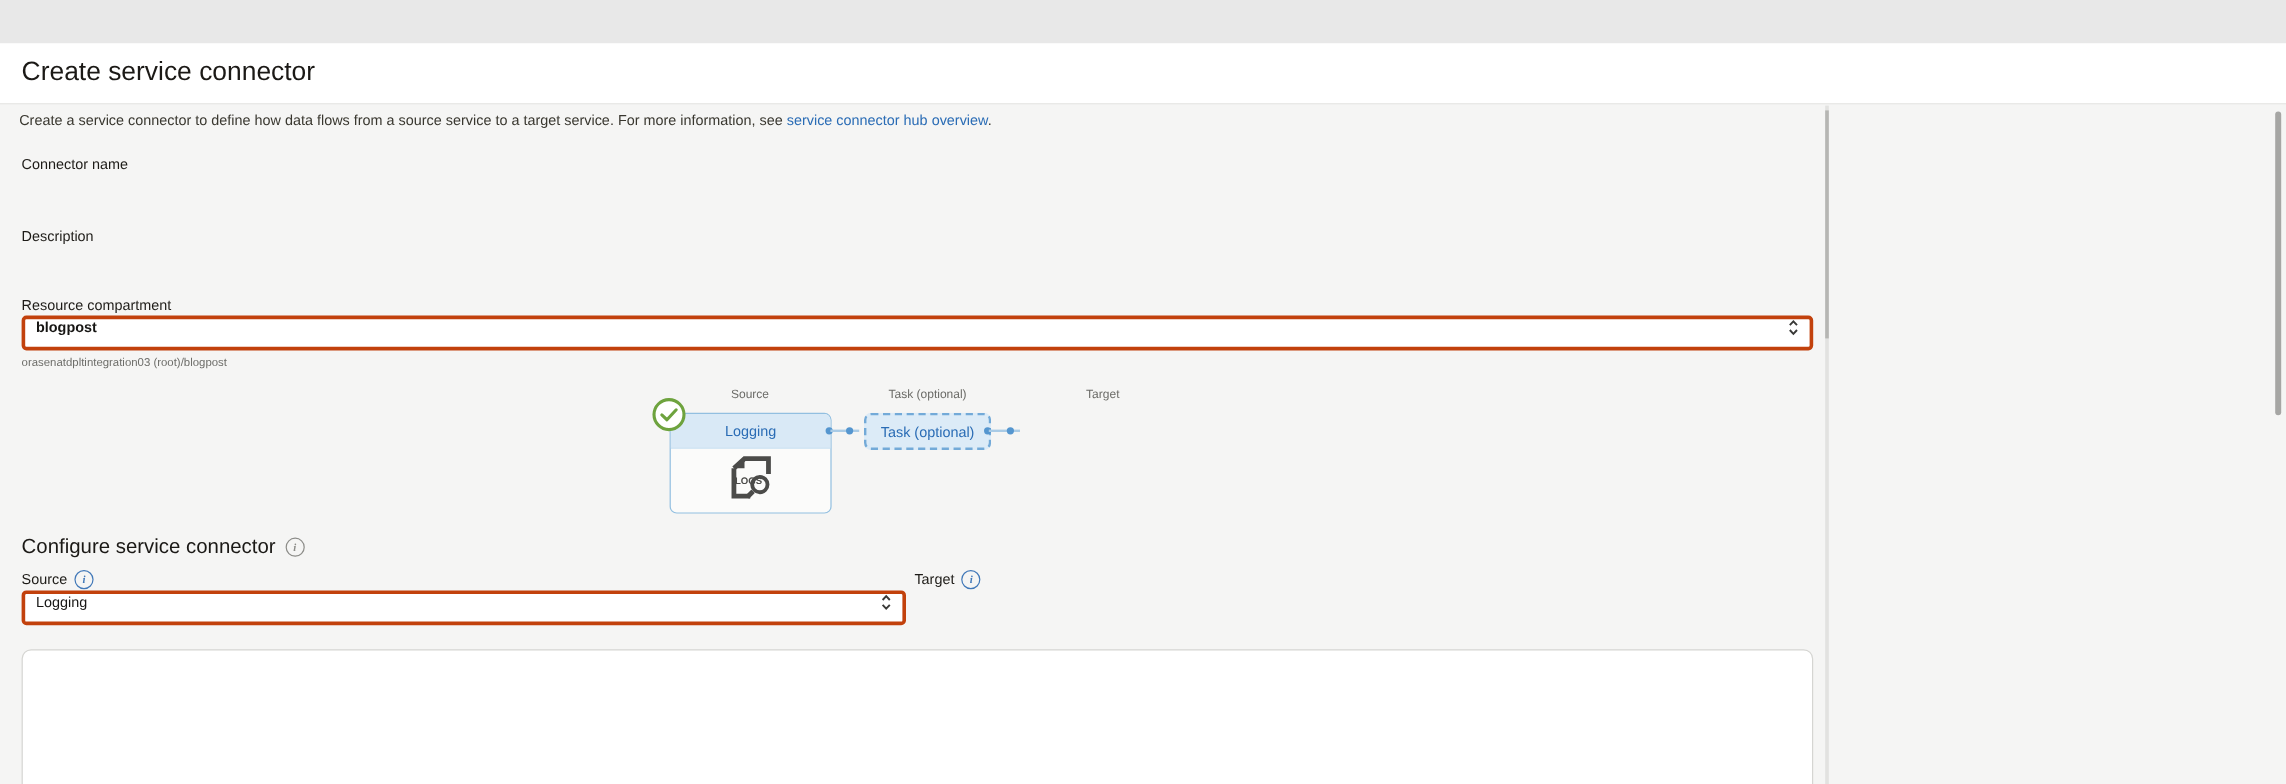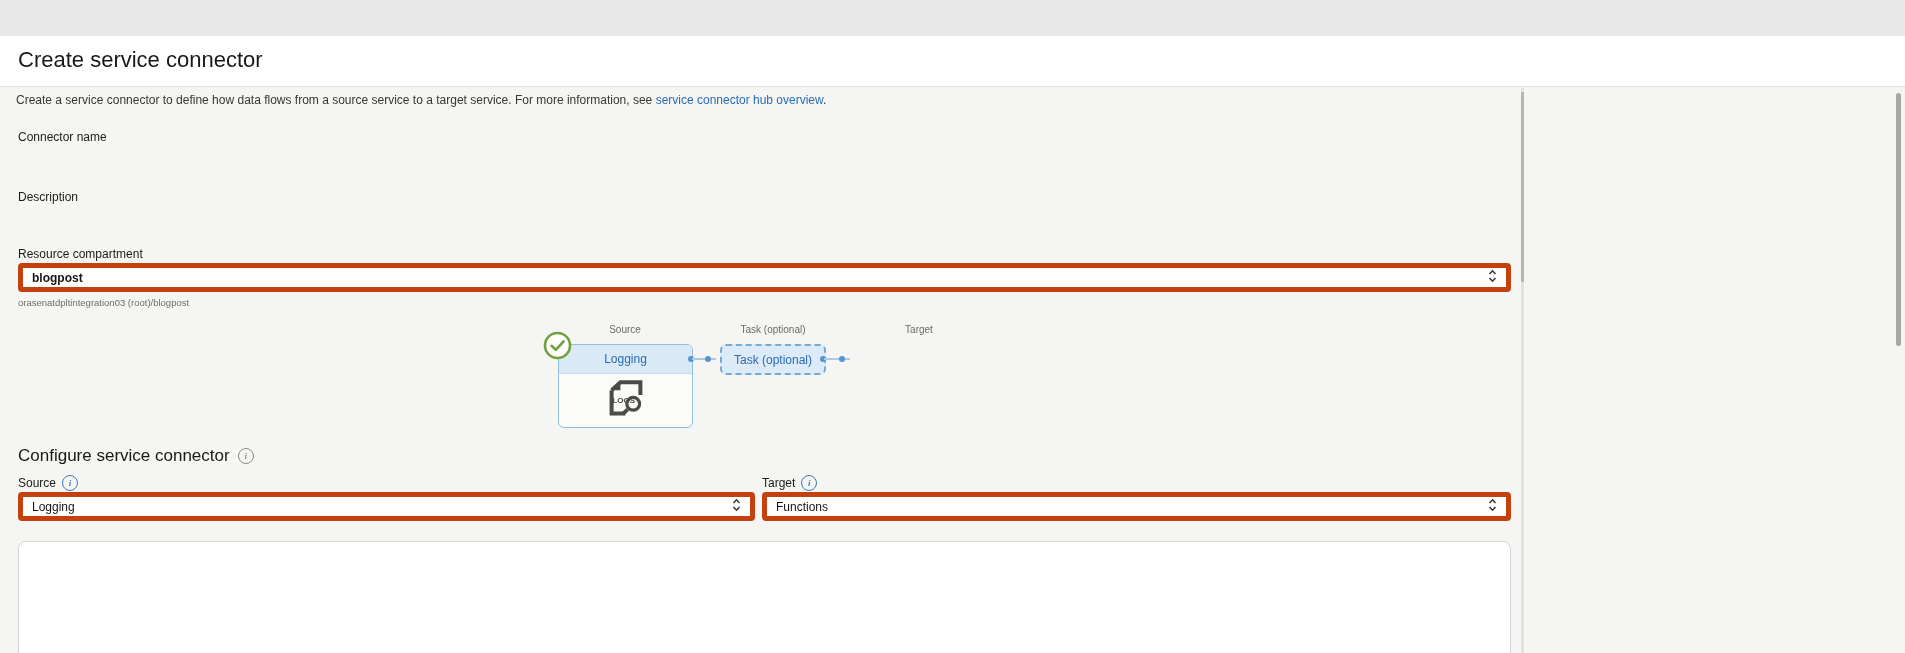--- a/index.html
+++ b/index.html
@@ -13,22 +13,22 @@
   .intro{position:absolute;left:16px;top:57px;font-size:12px;color:#39372f;}
   .intro a{color:#2a6cb5;text-decoration:none;cursor:pointer;}
   
   .field-label{position:absolute;left:18px;font-size:12px;color:#1d1b17;}
   .text-input{position:absolute;left:18px;width:1493px;height:29px;background:#fff;
               border-radius:4px;font-size:12px;padding:0 10px;box-sizing:border-box;
               font-family:"Liberation Sans",sans-serif;color:#161513;outline:none;}
   .inp-name{top:112px;border:2px solid #5b9dd9;}
   .inp-desc{top:170px;border:1px solid #ababa7;}
   .inp-desc::placeholder{color:#8f8f8b;opacity:1;}
-  .select{position:absolute;background:#fff;border:5px solid #c2410c;border-radius:4px;
-          display:flex;align-items:center;justify-content:space-between;padding:0 9px;
+  .select{position:absolute;background:#fff;border:3px solid #c2410c;border-radius:4px;
+          display:flex;align-items:flex-start;justify-content:space-between;padding:0 9px;
           box-sizing:border-box;font-size:12px;cursor:pointer;}
   .sel-comp{left:18px;top:227px;width:1493px;height:29px;}
   .sel-comp .sel-value{font-weight:700;}
   .helper{position:absolute;left:18px;top:261px;font-size:9.5px;color:#6d6d69;}
   
   .diag-label{position:absolute;top:288px;font-size:10px;color:#6b6b67;transform:translateX(-50%);white-space:nowrap;}
   .node{position:absolute;top:308px;border-radius:6px;box-sizing:border-box;}
   .node-logging{left:558px;width:135px;height:84px;border:1px solid #92bfe0;background:#fbfbfa;}
   .node-task{left:720px;width:106px;height:31px;border:2px dashed #73aad8;background:#dcebf7;
              display:flex;align-items:center;justify-content:center;}
@@ -145,29 +145,20 @@
 
   <div class="select sel-source">
     <span class="sel-value">Logging</span>
     <span>
       <svg width="9" height="14" viewBox="0 0 9 14">
           <path d="M1.5 5 L4.5 1.8 L7.5 5" fill="none" stroke="#3a3a38" stroke-width="1.6"></path>
           <path d="M1.5 9 L4.5 12.2 L7.5 9" fill="none" stroke="#3a3a38" stroke-width="1.6"></path>
         </svg>
     </span>
   </div>
-  <div class="select sel-target">
-    <span class="sel-value">Functions</span>
-    <span>
-      <svg width="9" height="14" viewBox="0 0 9 14">
-          <path d="M1.5 5 L4.5 1.8 L7.5 5" fill="none" stroke="#3a3a38" stroke-width="1.6"></path>
-          <path d="M1.5 9 L4.5 12.2 L7.5 9" fill="none" stroke="#3a3a38" stroke-width="1.6"></path>
-        </svg>
-    </span>
-  </div>
 
   <div class="bottom-panel"></div>
 
   <div class="inner-scroll-track"></div>
   <div class="inner-scroll-thumb"></div>
   <div class="page-scroll-thumb"></div>
 
 </div>
 
 </body></html>

